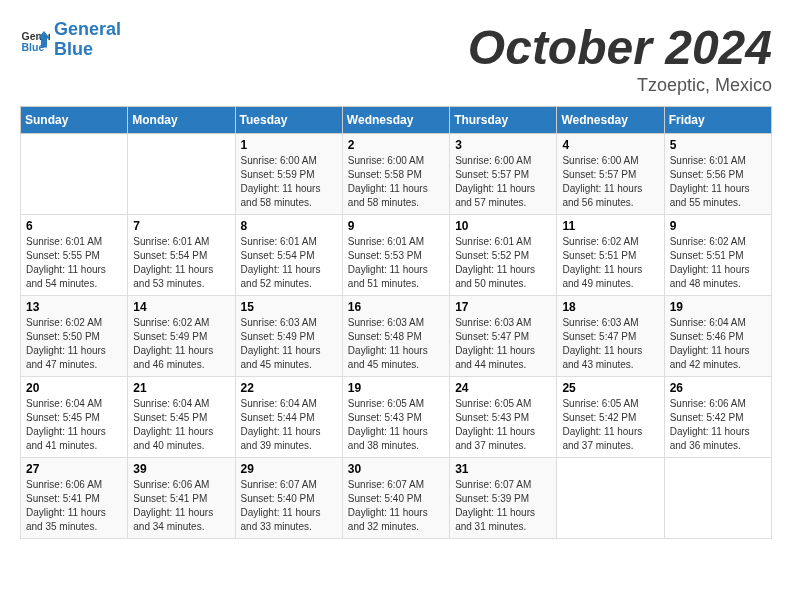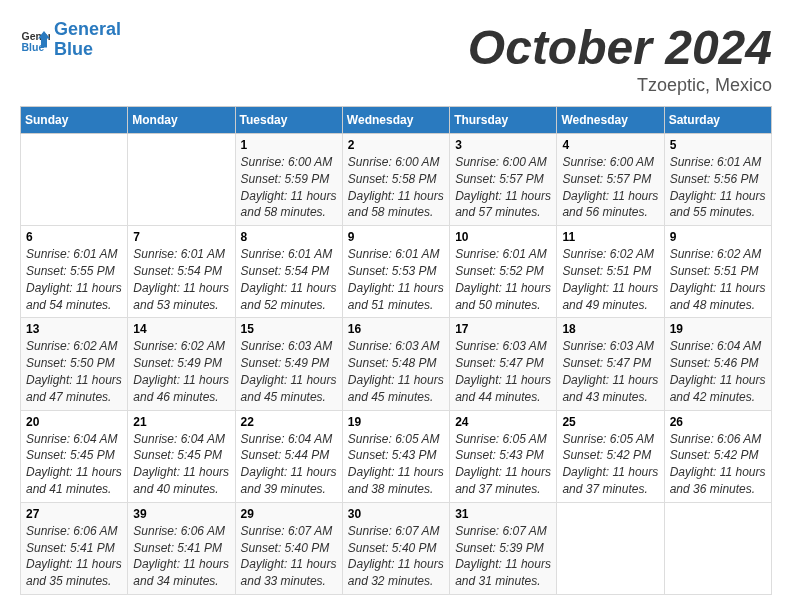--- a/index.html
+++ b/index.html
@@ -74,24 +74,23 @@
     tbody tr:nth-child(even) {
       background: #ffffff;
     }
     .day-num {
       font-weight: bold;
       font-size: 12px;
       display: block;
       margin-bottom: 2px;
     }
     .day-info {
-      font-size: 12px;
+      font-size: 10px;
       color: #333;
       line-height: 1.4;
-      font-style: italic;
     }
     .empty-cell {
       background: #fff;
     }
   </style>
 </head>
 <body>
 
 <div class="header">
   <div class="logo">
@@ -115,21 +114,21 @@
 
 <table>
   <thead>
     <tr>
     <th>Sunday</th>
         <th>Monday</th>
         <th>Tuesday</th>
         <th>Wednesday</th>
         <th>Thursday</th>
         <th>Wednesday</th>
-        <th>Saturday</th>
+        <th>Friday</th>
       </tr>
   </thead>
   <tbody id="calendar-body">
   <tr>
         <td class="empty-cell"></td>
         <td class="empty-cell"></td>
         <td>
           <span class="day-num">1</span>
           <div class="day-info" style="white-space: pre-line;">Sunrise: 6:00 AM
 Sunset: 5:59 PM

